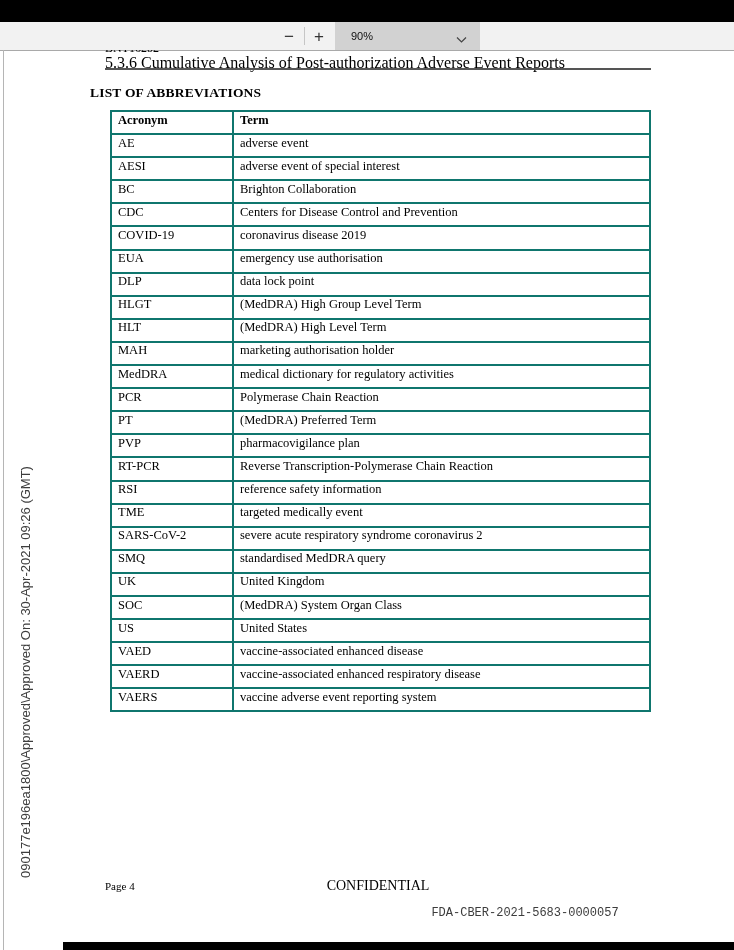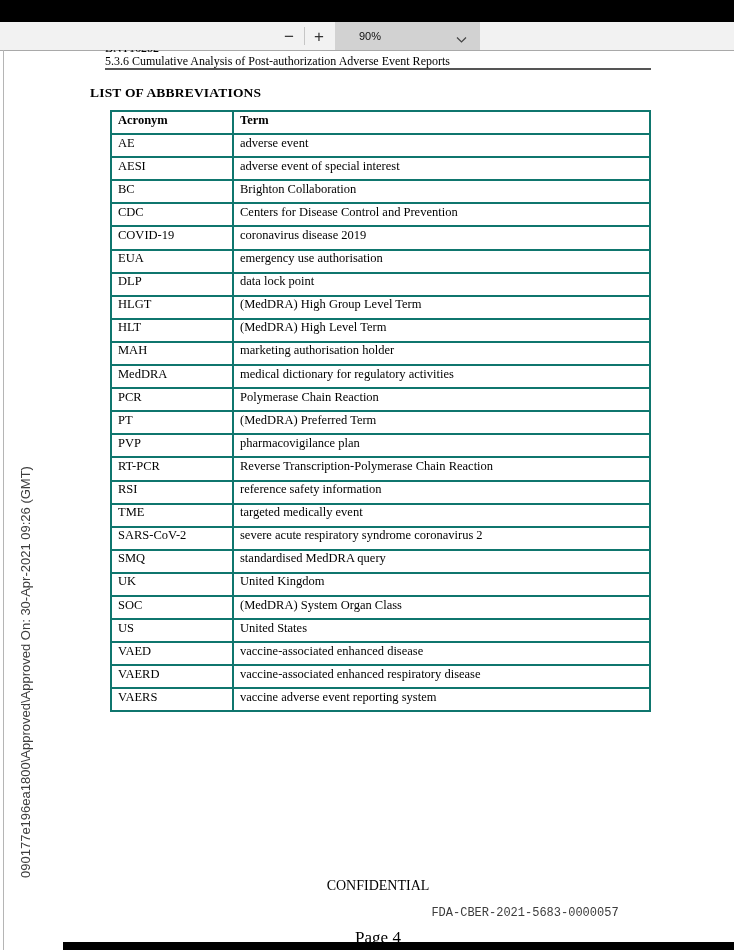--- a/index.html
+++ b/index.html
@@ -16,51 +16,51 @@
   }
   .zoom-btn{
     position:absolute;top:0;width:26px;height:28px;line-height:27px;text-align:center;
     font-size:17px;font-weight:400;color:#333;cursor:pointer;background:transparent;border:none;
   }
   .zoom-out-btn{left:276px;}
   .zoom-in-btn{left:306px;}
   .toolbar-divider{position:absolute;left:304px;top:5px;width:1px;height:18px;background:#c6c6c6;}
   .zoom-select{
     position:absolute;left:335px;top:0;width:145px;height:28px;background:#d2d2d2;
-    display:flex;align-items:center;font-size:11px;color:#111;padding-left:24px;
+    display:flex;align-items:center;font-size:11px;color:#111;padding-left:16px;
     box-sizing:border-box;cursor:pointer;
   }
   .zoom-select .chev{position:absolute;right:13px;top:11px;}
   
   .page-left-edge{position:absolute;left:3px;top:50px;width:1px;height:900px;background:#b5b5b5;}
   .clipped-line{
     position:absolute;left:105px;top:50px;height:4px;width:220px;overflow:hidden;
   }
   .clipped-line span{display:block;margin-top:-9px;font-size:12px;}
-  .doc-header-line{position:absolute;left:105px;top:54px;font-size:12px;white-space:nowrap;}
+  .doc-header-line{position:absolute;left:105px;top:54px;font-size:16px;white-space:nowrap;}
   .doc-header-rule{position:absolute;left:105px;top:68px;width:546px;height:2px;background:#555;}
   .section-title{position:absolute;left:90px;top:85px;font-size:13.5px;font-weight:bold;letter-spacing:.2px;}
   .abbrev-table{
     position:absolute;left:110px;top:110px;width:541px;border-collapse:collapse;
     table-layout:fixed;font-size:12.5px;
   }
   .abbrev-table th,.abbrev-table td{
     border:2px solid #0f766e;height:16.1px;padding:0 4px 5px 6px;
     vertical-align:middle;text-align:left;overflow:hidden;white-space:nowrap;
   }
   .abbrev-table th{font-weight:bold;font-size:12.5px;}
   .abbrev-table .col-acronym{width:110px;}
   
   .watermark{
     position:absolute;left:18px;top:878px;transform:rotate(-90deg);transform-origin:0 0;
     font-family:"Liberation Sans",sans-serif;font-size:13px;color:#3d3d3d;white-space:nowrap;
   }
   
   .footer-center{position:absolute;left:105px;top:878px;width:546px;text-align:center;font-size:14px;}
-  .footer-page{position:absolute;left:105px;top:928px;width:546px;text-align:center;font-size:17px;}
+  .footer-page{position:absolute;left:105px;top:880px;width:546px;font-size:11px;}
   .footer-docid{
     position:absolute;left:400px;top:906px;width:250px;text-align:center;
     font-family:Liberation Mono, monospace;font-size:12px;color:#3c3c3c;
   }
   .bottom-black-bar{position:absolute;left:63px;top:942px;width:671px;height:8px;background:#000;}
 </style>
 </head>
 <body>
 
 <div class="screen">

